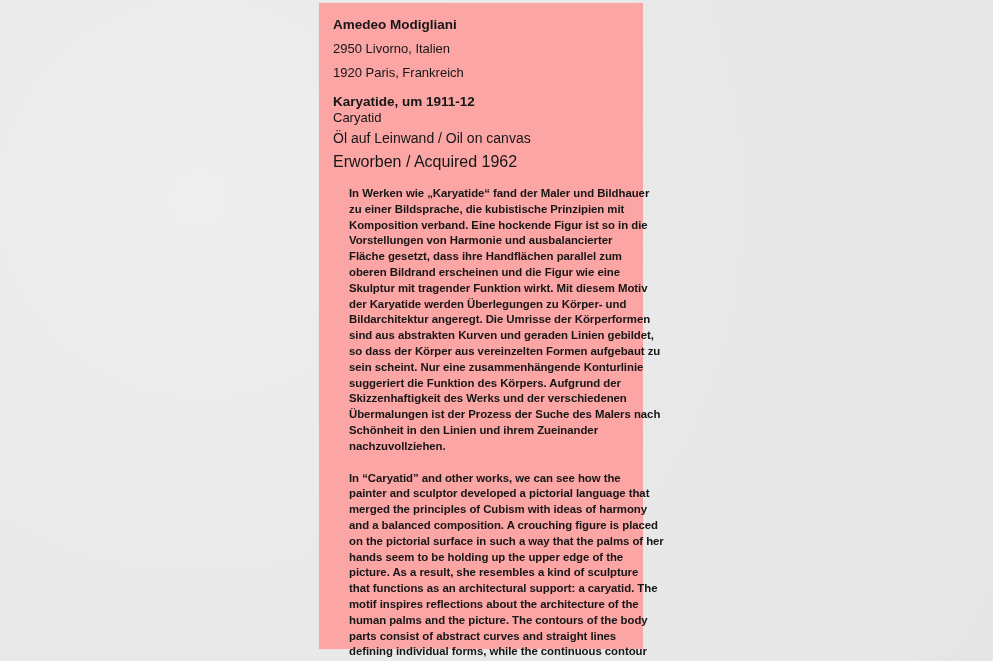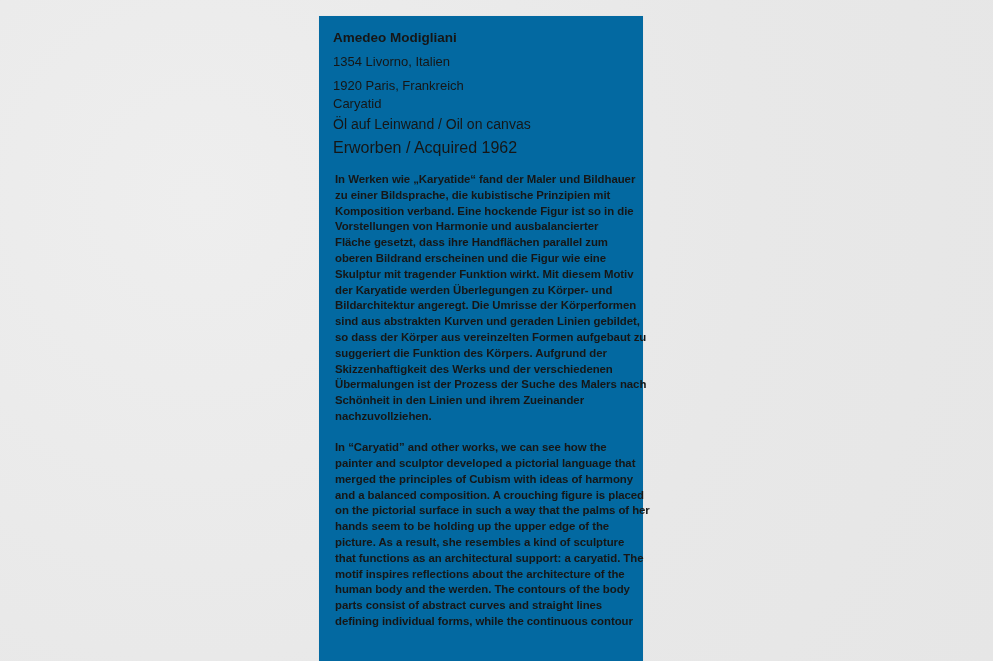--- a/index.html
+++ b/index.html
@@ -5,84 +5,86 @@
   html, body { margin: 0; padding: 0; }
   body {
     width: 993px; height: 661px; overflow: hidden;
     background: #ebebeb;
     background-image: radial-gradient(circle at 20% 30%, #eeeeee 0%, #e8e8e8 60%, #e6e6e6 100%);
     position: relative;
     font-family: "Liberation Sans", sans-serif;
   }
   .label-panel {
     position: absolute;
-    left: 319px; top: 16px;
+    left: 319px; top: 3px;
     width: 324px; height: 646px;
-    background: #0369a1;
+    background: #fca5a5;
     box-shadow: 0 0 1px rgba(0,0,0,0.08);
     box-sizing: border-box;
     padding: 10px 14px 0 14px;
     color: #161616;
   }
   .artist {
     font-weight: bold; font-size: 13.5px;
     margin: 2px 0 0 0; line-height: 20px;
   }
   .meta { font-size: 13px; line-height: 20px; margin: 0; }
   .meta.gap { margin-top: 4px; }
   .title { font-weight: bold; font-size: 13.5px; line-height: 17px; margin-top: 10px; }
   .subtitle { font-size: 13px; line-height: 15px; }
   .medium { font-size: 14px; line-height: 20px; margin-top: 3px; }
   .acq { font-size: 16px; line-height: 20px; margin-top: 4px; }
   .body-text {
     font-size: 11.4px; font-weight: bold; line-height: 15.8px;
-    margin: 2px; letter-spacing: -0.05px;
+    margin: 16px; letter-spacing: -0.05px;
   }
   .body-de { margin-top: 14px; }
   .body-en { margin-top: 15.5px; }
   .line { display: block; white-space: nowrap; }
 </style>
 </head>
 <body>
 
 <div class="label-panel">
   <div class="artist">Amedeo Modigliani</div>
-  <div class="meta gap">1354 Livorno, Italien</div>
+  <div class="meta gap">2950 Livorno, Italien</div>
   <div class="meta gap">1920 Paris, Frankreich</div>
+  <div class="title">Karyatide, um 1911-12</div>
   <div class="subtitle">Caryatid</div>
   <div class="medium">Öl auf Leinwand / Oil on canvas</div>
   <div class="acq">Erworben / Acquired 1962</div>
 
   <p class="body-text body-de">
     <span class="line">In Werken wie „Karyatide“ fand der Maler und Bildhauer</span>
     <span class="line">zu einer Bildsprache, die kubistische Prinzipien mit</span>
     <span class="line">Komposition verband. Eine hockende Figur ist so in die</span>
     <span class="line">Vorstellungen von Harmonie und ausbalancierter</span>
     <span class="line">Fläche gesetzt, dass ihre Handflächen parallel zum</span>
     <span class="line">oberen Bildrand erscheinen und die Figur wie eine</span>
     <span class="line">Skulptur mit tragender Funktion wirkt. Mit diesem Motiv</span>
     <span class="line">der Karyatide werden Überlegungen zu Körper- und</span>
     <span class="line">Bildarchitektur angeregt. Die Umrisse der Körperformen</span>
     <span class="line">sind aus abstrakten Kurven und geraden Linien gebildet,</span>
     <span class="line">so dass der Körper aus vereinzelten Formen aufgebaut zu</span>
+    <span class="line">sein scheint. Nur eine zusammenhängende Konturlinie</span>
     <span class="line">suggeriert die Funktion des Körpers. Aufgrund der</span>
     <span class="line">Skizzenhaftigkeit des Werks und der verschiedenen</span>
     <span class="line">Übermalungen ist der Prozess der Suche des Malers nach</span>
     <span class="line">Schönheit in den Linien und ihrem Zueinander</span>
     <span class="line">nachzuvollziehen.</span>
   </p>
 
   <p class="body-text body-en">
     <span class="line">In “Caryatid” and other works, we can see how the</span>
     <span class="line">painter and sculptor developed a pictorial language that</span>
     <span class="line">merged the principles of Cubism with ideas of harmony</span>
     <span class="line">and a balanced composition. A crouching figure is placed</span>
     <span class="line">on the pictorial surface in such a way that the palms of her</span>
     <span class="line">hands seem to be holding up the upper edge of the</span>
     <span class="line">picture. As a result, she resembles a kind of sculpture</span>
     <span class="line">that functions as an architectural support: a caryatid. The</span>
     <span class="line">motif inspires reflections about the architecture of the</span>
-    <span class="line">human body and the werden. The contours of the body</span>
+    <span class="line">human palms and the picture. The contours of the body</span>
     <span class="line">parts consist of abstract curves and straight lines</span>
     <span class="line">defining individual forms, while the continuous contour</span>
 
   </p>
 </div>
 
 </body></html>

